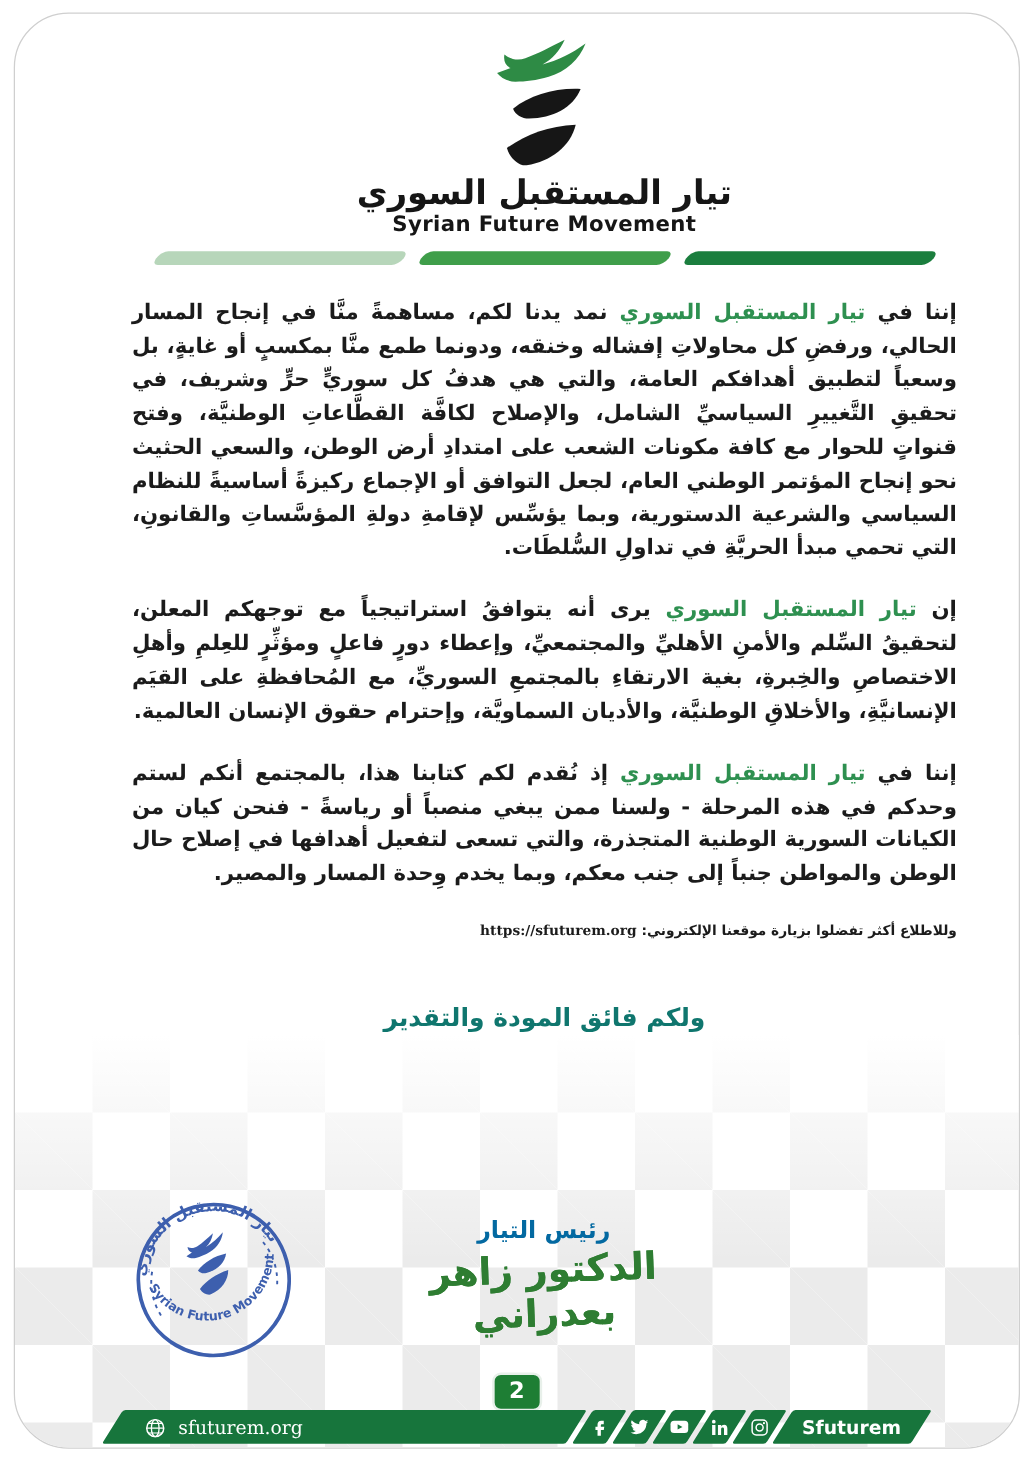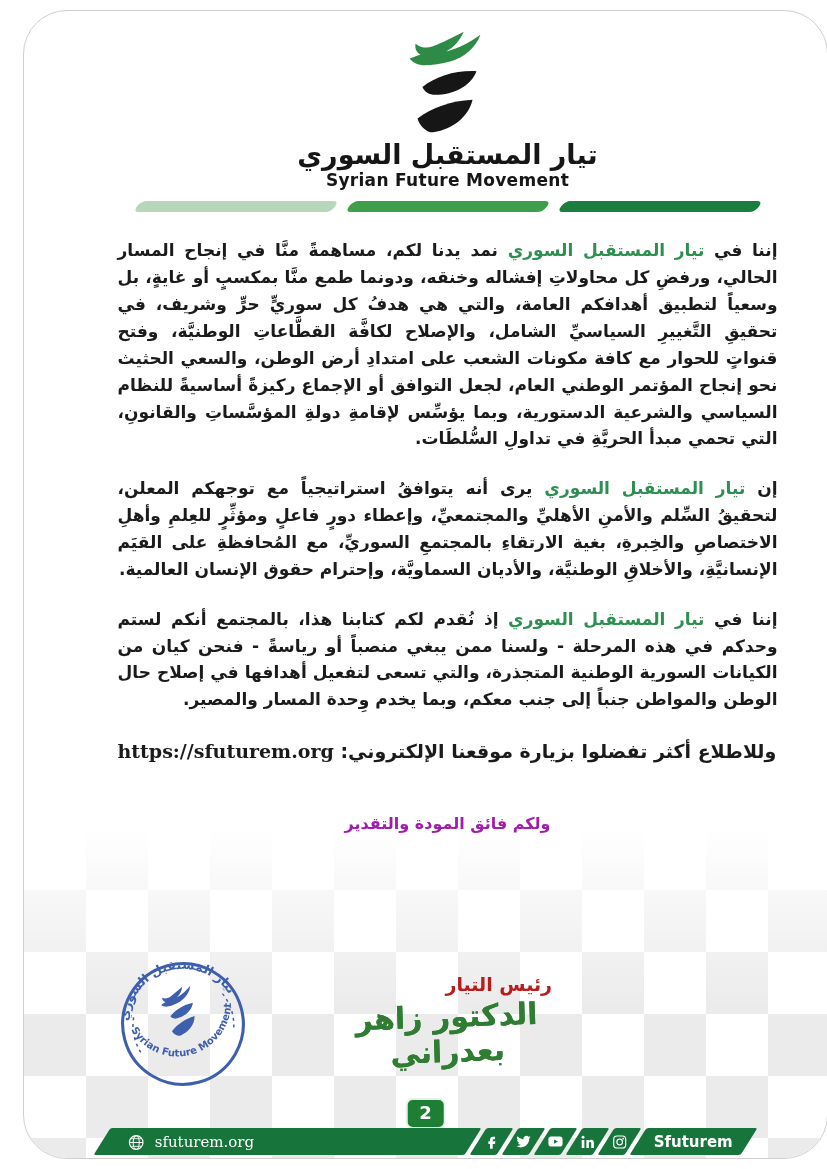--- a/index.html
+++ b/index.html
@@ -1,18 +1,18 @@
 <!DOCTYPE html>
 <html lang="ar"><head>
 <meta charset="utf-8">
 <style>
   * { margin:0; padding:0; box-sizing:border-box; }
   html,body { width:827px; height:1169px; background:#ffffff; font-family:"DejaVu Sans", sans-serif; }
   .card {
-    position:absolute; left:23px; top:10px; width:805px; height:1149px;
+    position:absolute; left:11px; top:10px; width:805px; height:1149px;
     background:#ffffff; border:1px solid #cfcfcf; border-radius:44px; overflow:hidden;padding-left:44px;
   }
   
   .pattern {
     position:absolute; left:0; right:0; bottom:0; height:330px; z-index:0;
     background-image:
       linear-gradient(to bottom, rgba(255,255,255,1) 0%, rgba(255,255,255,0) 55%),
       linear-gradient(45deg, #ebebeb 25%, transparent 25%, transparent 75%, #ebebeb 75%),
       linear-gradient(45deg, #ebebeb 25%, transparent 25%, transparent 75%, #ebebeb 75%);
     background-size:100% 100%, 124px 124px, 124px 124px;
@@ -25,27 +25,27 @@
   .dividers { display:flex; justify-content:center; gap:14px; margin-top:11px; }
   .divider { width:198px; height:11px; border-radius:7px; transform:skewX(-38deg); }
 
   .letter {
     position:relative; z-index:1; width:660px; margin:25px auto 0;
     direction:rtl; text-align:justify; font-weight:bold;
     font-size:17px; line-height:1.58; color:#1b1b1b;
   }
   .letter p { margin-bottom:23px; }
   .hl { font-weight:bold; }
-  .site-line { text-align:left; margin-top:3px; font-size:19px; }
+  .site-line { text-align:right; margin-top:3px; font-size:11px; }
   .site-line .url { direction:ltr; unicode-bidi:embed; font-family:"DejaVu Serif", serif; font-weight:bold; }
-  .closing { position:relative; z-index:1; text-align:center; font-weight:bold; font-size:16px; color:#a21caf; margin-top:48px; direction:rtl; }
+  .closing { position:relative; z-index:1; text-align:center; font-weight:bold; font-size:20px; color:#0f766e; margin-top:48px; direction:rtl; }
 
   
   .stamp { position:absolute; left:92px; top:946px; width:134px; height:134px; z-index:2; }
-  .sig-title { position:absolute; left:318px; top:962px; width:210px; text-align:right; font-size:19px; font-weight:bold; color:#b91c1c; z-index:2; direction:rtl; }
+  .sig-title { position:absolute; left:318px; top:962px; width:210px; text-align:center; font-size:19px; font-weight:bold; color:#0369a1; z-index:2; direction:rtl; }
   .sig-name { position:absolute; left:288px; top:988px; width:270px; text-align:center; font-size:30px; font-weight:bold; color:#2e7d32; z-index:2; direction:rtl; transform:rotate(-2deg); text-shadow:0 0 0.5px #2e7d32; }
 
   .page-badge {
     position:absolute; left:50%; transform:translateX(-50%); top:1087px; z-index:3;
     background:#1e7e34; color:#ffffff; font-weight:bold; font-size:18px;
     padding:2px 12px 4px; border-radius:7px; border:2px solid #e8f0ea;
   }
 
   
   .footer { position:absolute; left:78px; right:78px; bottom:3px; height:27px; display:flex; align-items:stretch; gap:5px; z-index:3; }

